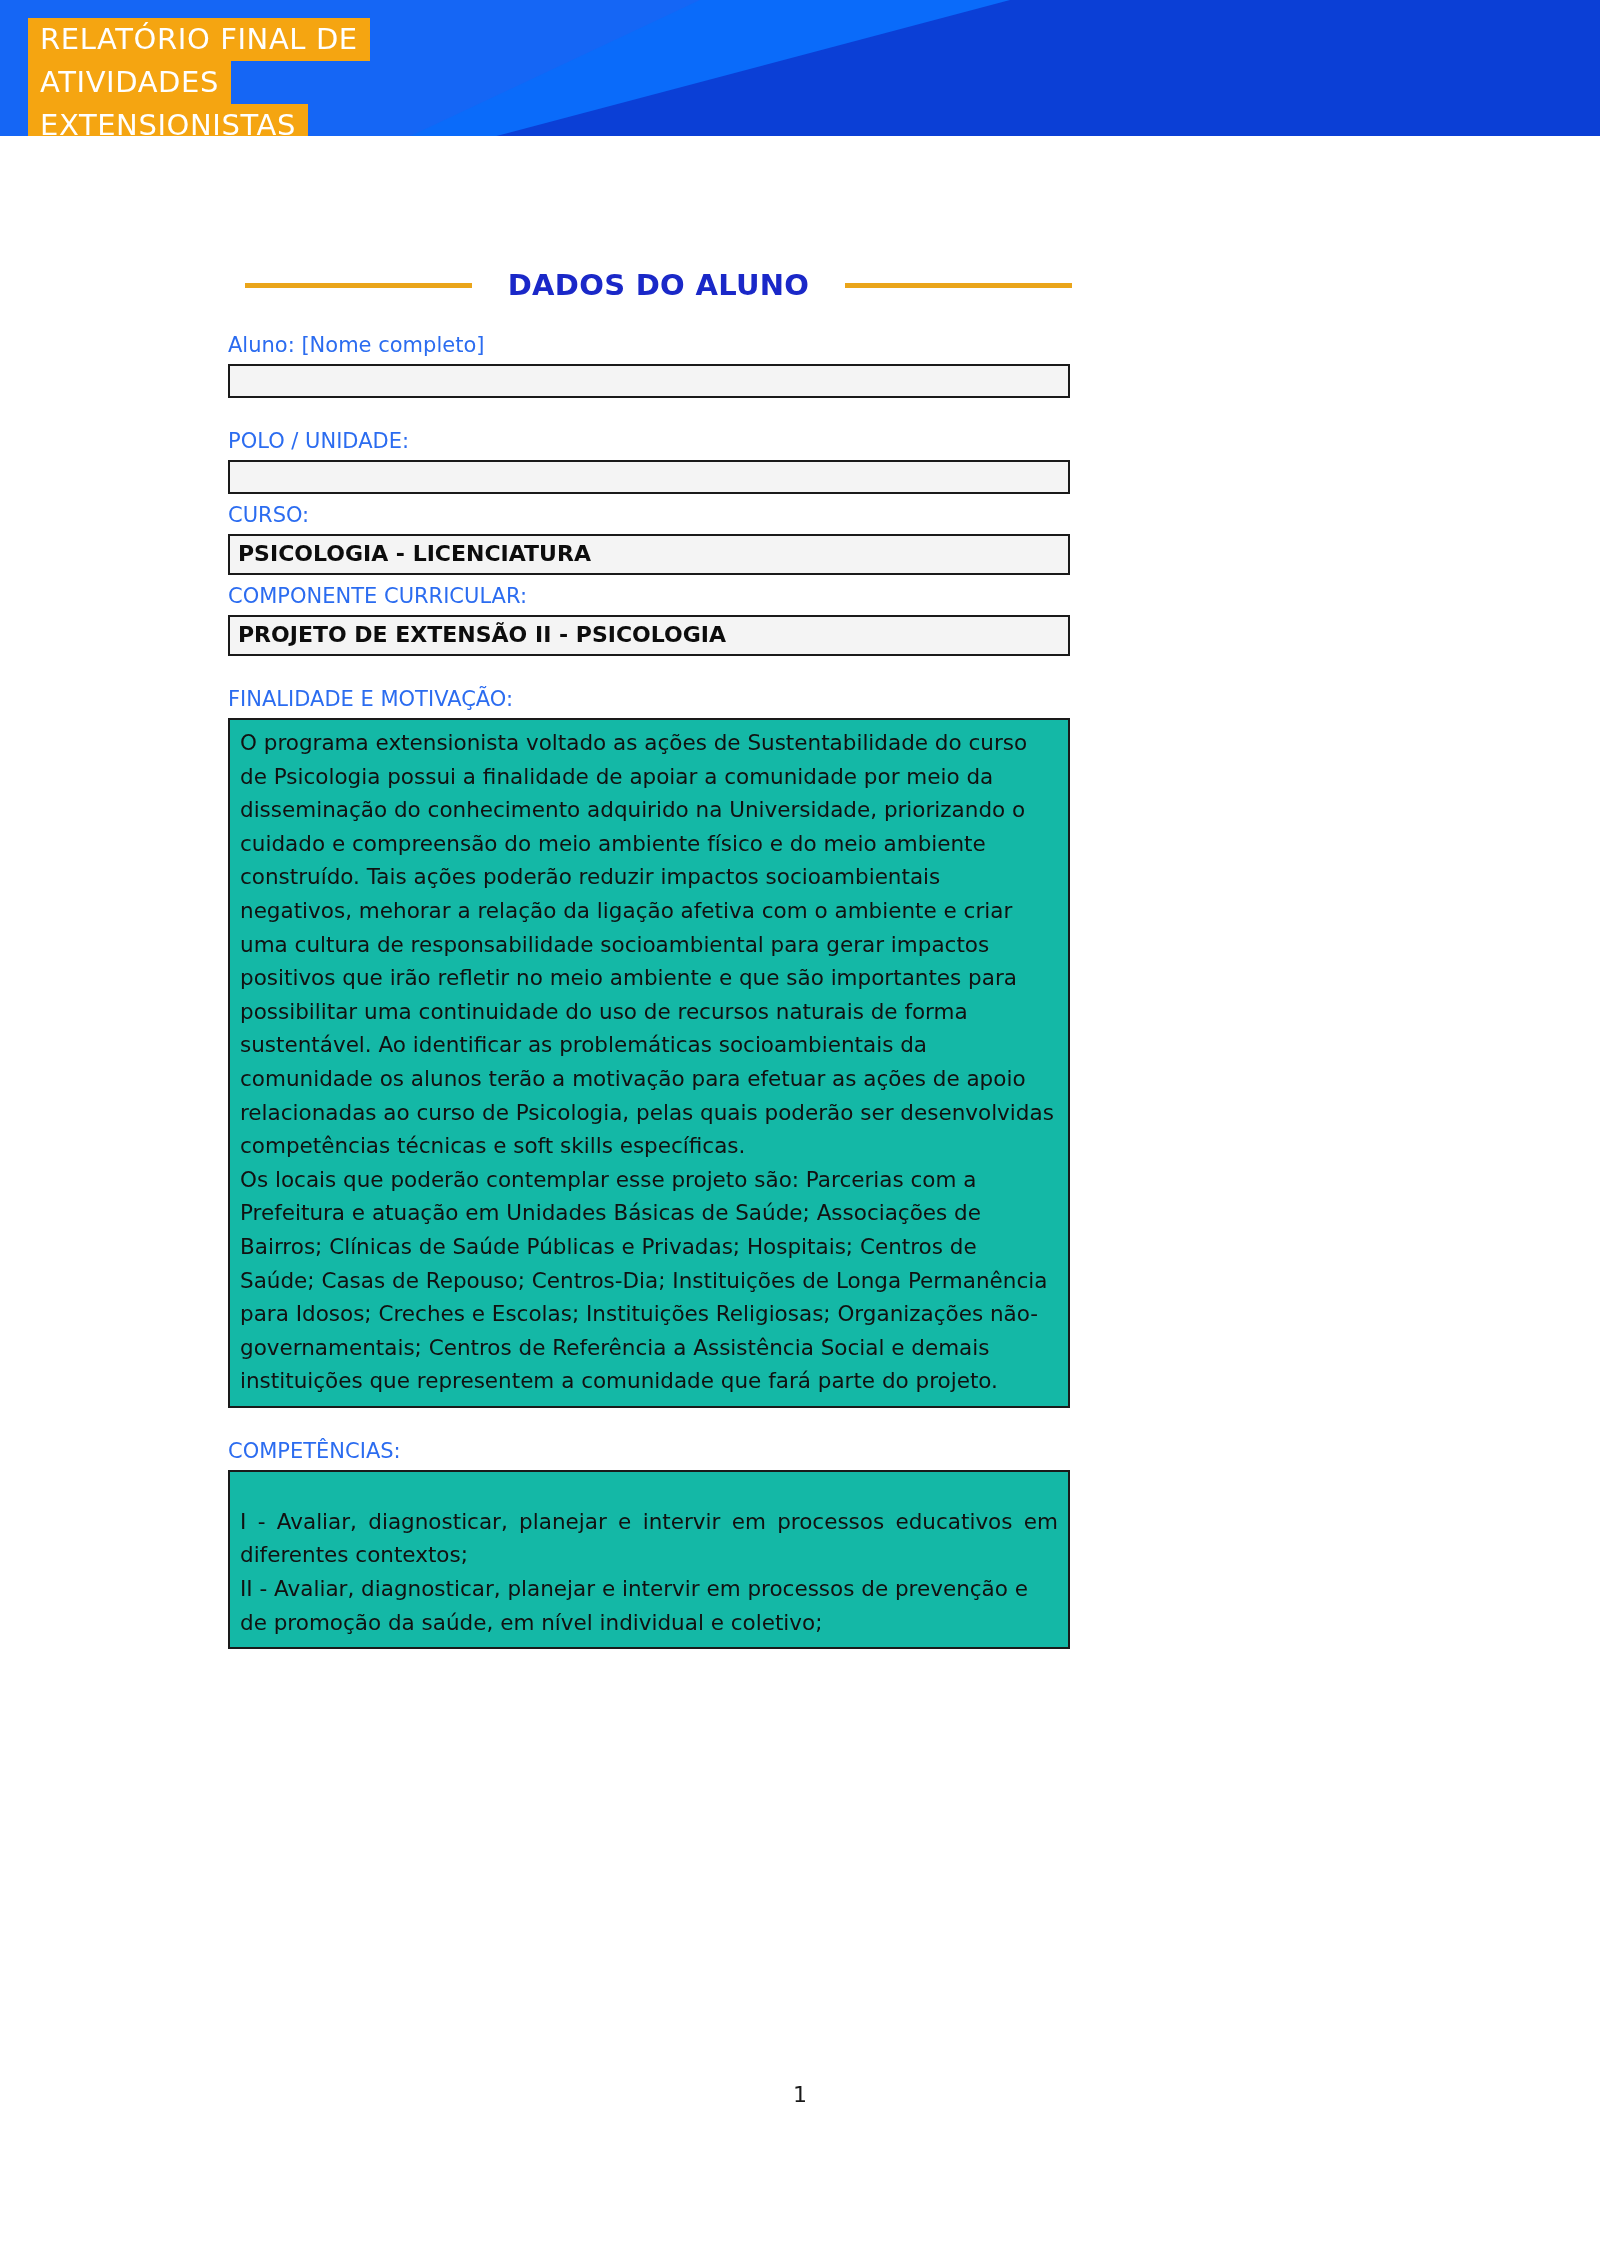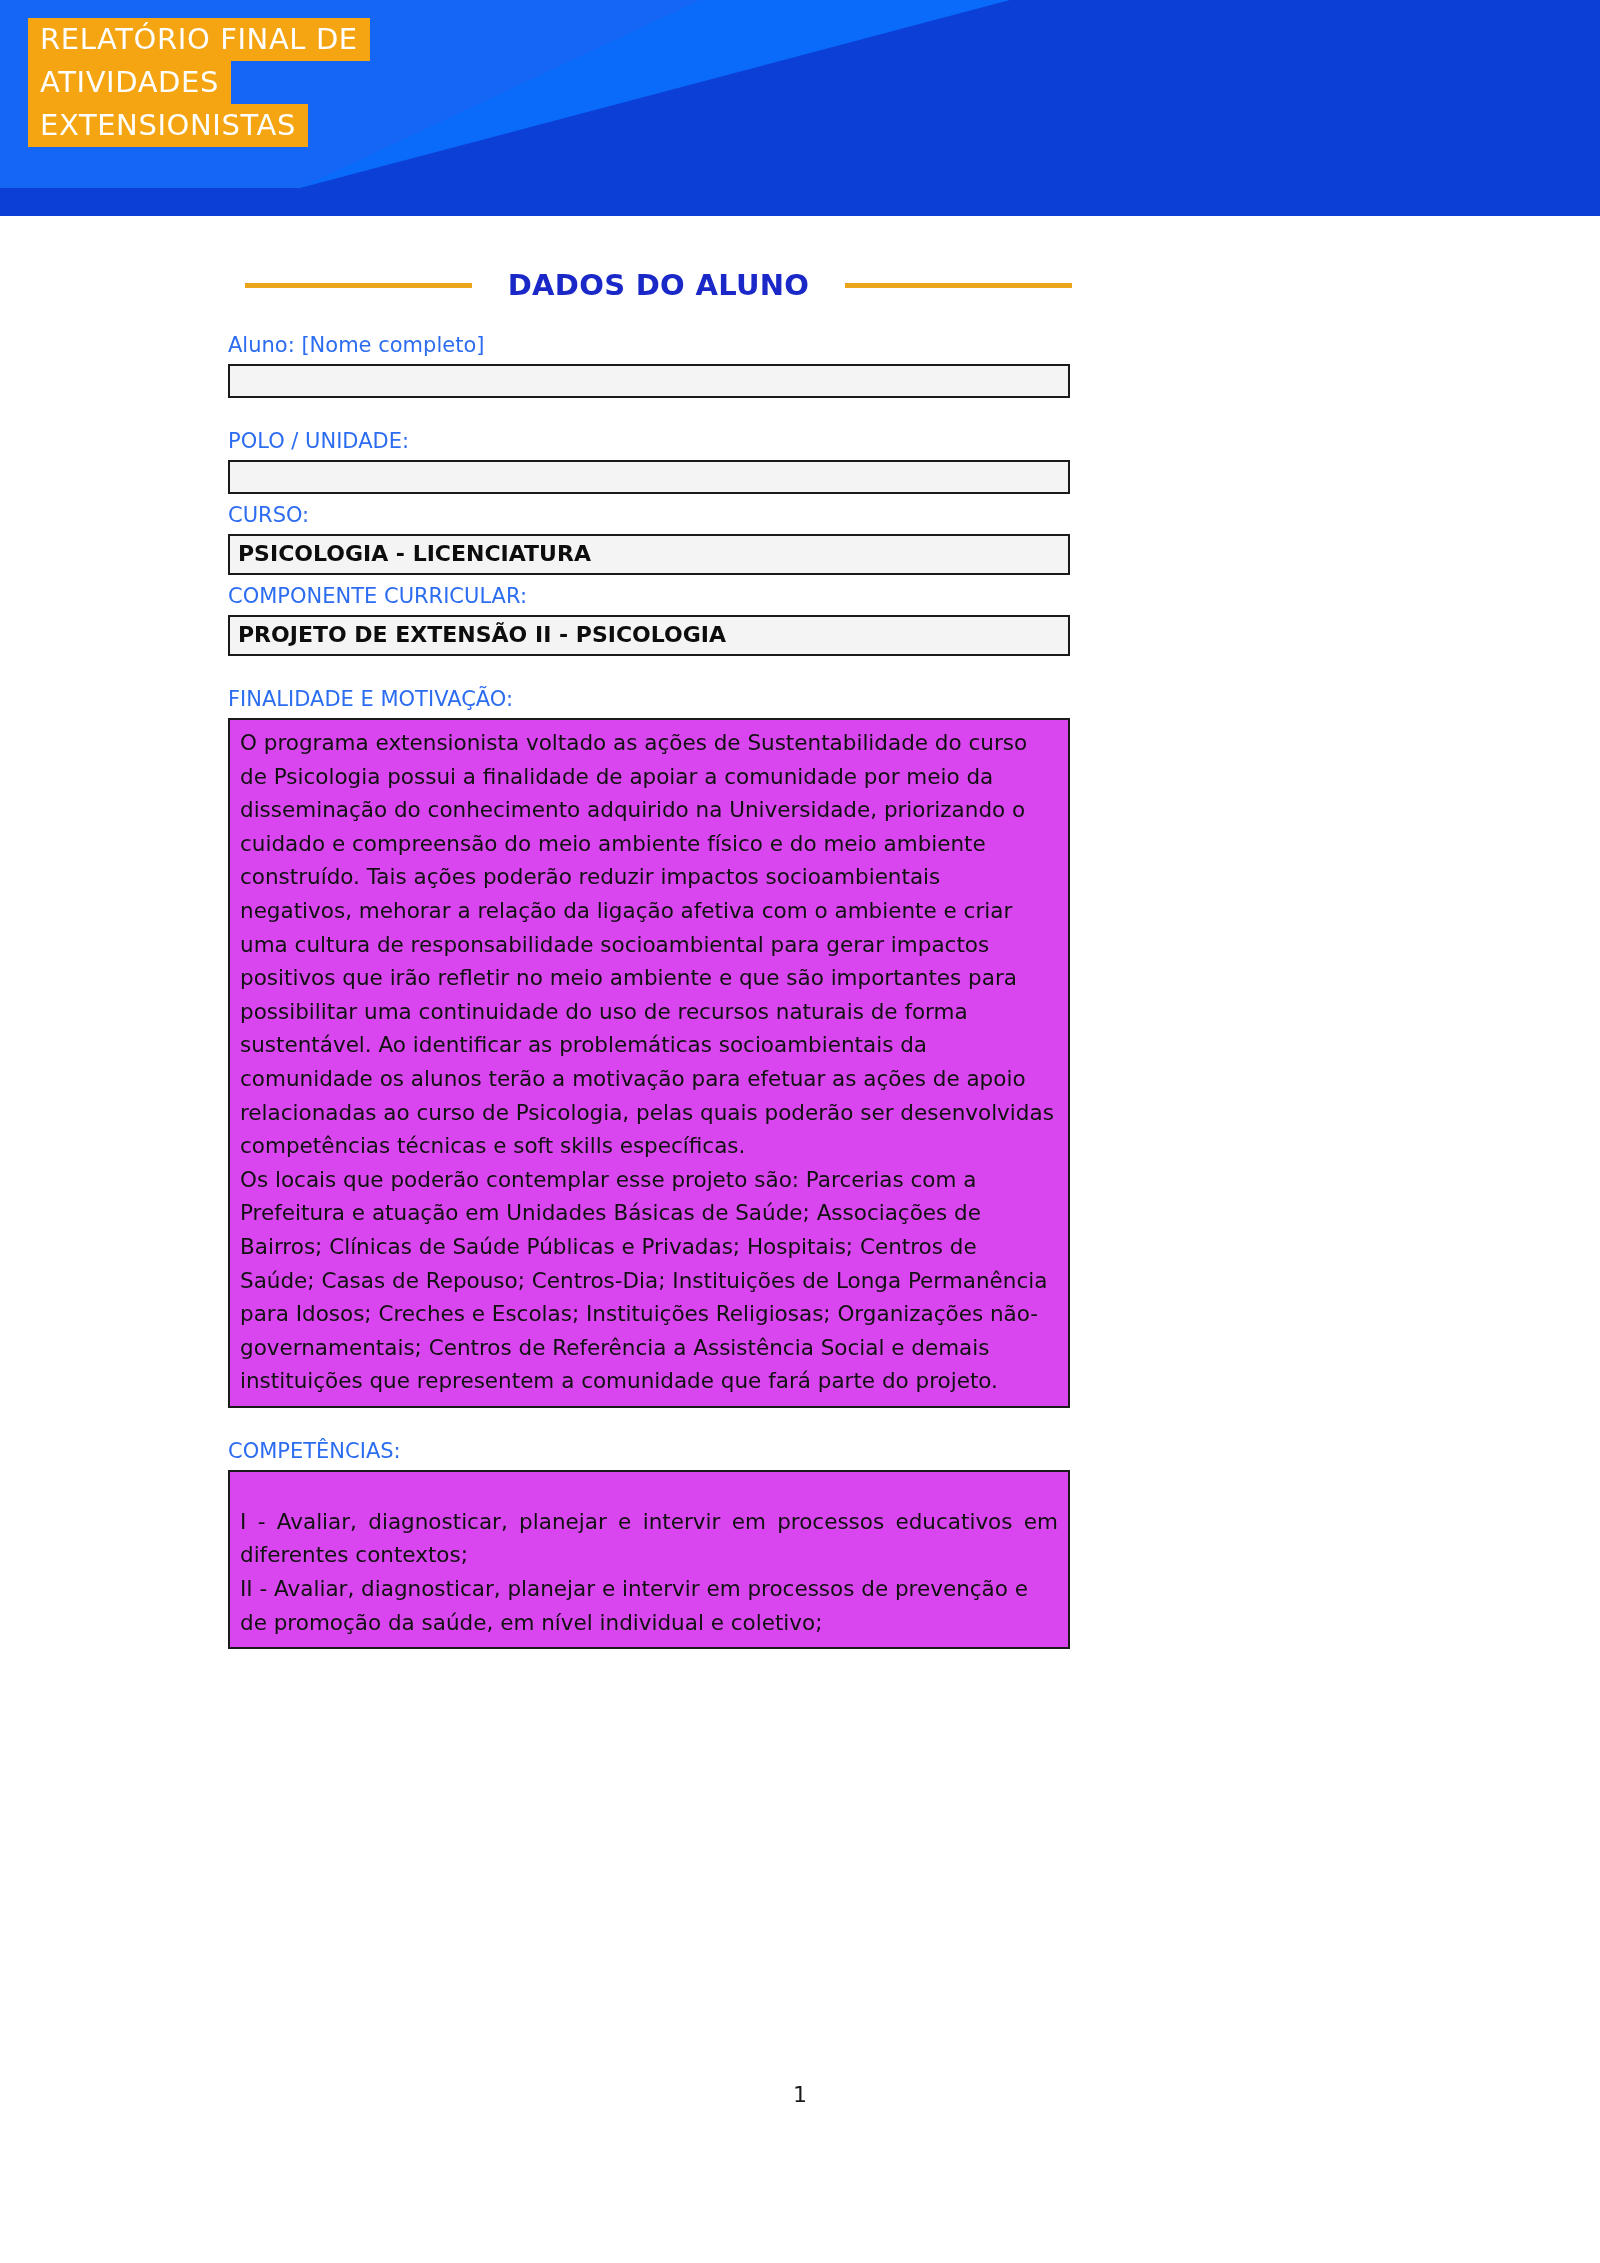--- a/index.html
+++ b/index.html
@@ -14,21 +14,21 @@
     font-family: "Liberation Sans", sans-serif;
     overflow: hidden;
   }
 
   
   .banner {
     position: absolute;
     left: 0;
     top: 0;
     width: 1600px;
-    height: 216px;
+    height: 136px;
     overflow: hidden;
     background: #0b3fd6;
     text-decoration: underline;
   }
   .banner-wedge-light {
     position: absolute;
     left: 0;
     top: 0;
     width: 1600px;
     height: 188px;
@@ -130,21 +130,21 @@
     font-family: "DejaVu Sans", sans-serif;
     font-size: 22px;
     font-weight: 700;
     color: #0d0d0d;
     line-height: 30px;
   }
 
   
   .text-box {
     border: 2px solid #1a1a1a;
-    background: #d946ef;
+    background: #14b8a6;
     box-sizing: border-box;
     padding: 6px 10px 8px 10px;
   }
   .text-para {
     font-family: "DejaVu Sans", sans-serif;
     font-size: 21.5px;
     font-weight: 400;
     color: #111111;
     line-height: 33.6px;
     margin: 0;

